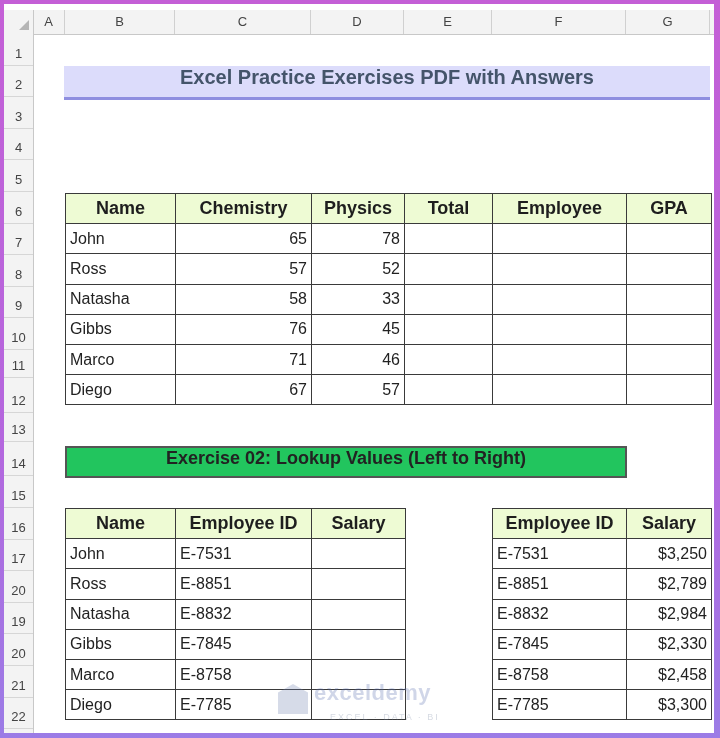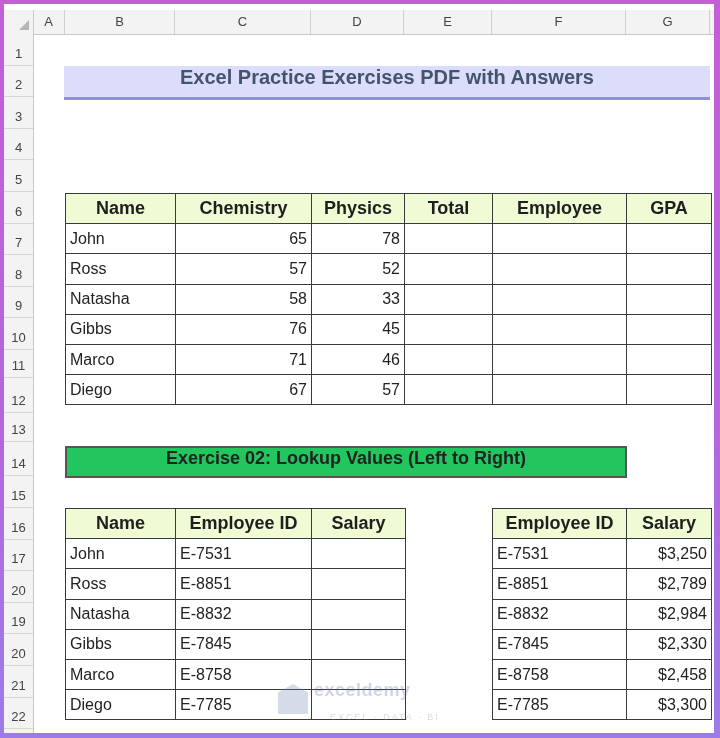--- a/index.html
+++ b/index.html
@@ -79,21 +79,21 @@
   td.txt { text-align: left; }
   .watermark {
     position: absolute; left: 270px; top: 676px; width: 200px; height: 50px;
     opacity: 0.28; pointer-events: none;
   }
   .wm-logo {
     position: absolute; left: 4px; top: 4px; width: 30px; height: 30px;
     background: #6e7fb0; clip-path: polygon(50% 0, 100% 28%, 100% 100%, 0 100%, 0 28%);
   }
   .wm-text {
-    position: absolute; left: 40px; top: 0; font-size: 18px; color: #5a6fb0; font-weight: bold;
+    position: absolute; left: 40px; top: 0; font-size: 22px; color: #5a6fb0; font-weight: bold;
     letter-spacing: 0.5px;
   }
   .wm-sub {
     position: absolute; left: 56px; top: 32px; font-size: 9px; color: #6b7b99; letter-spacing: 2px;
   }
 </style>
 </head>
 <body>
 
 <div class="sheet">

